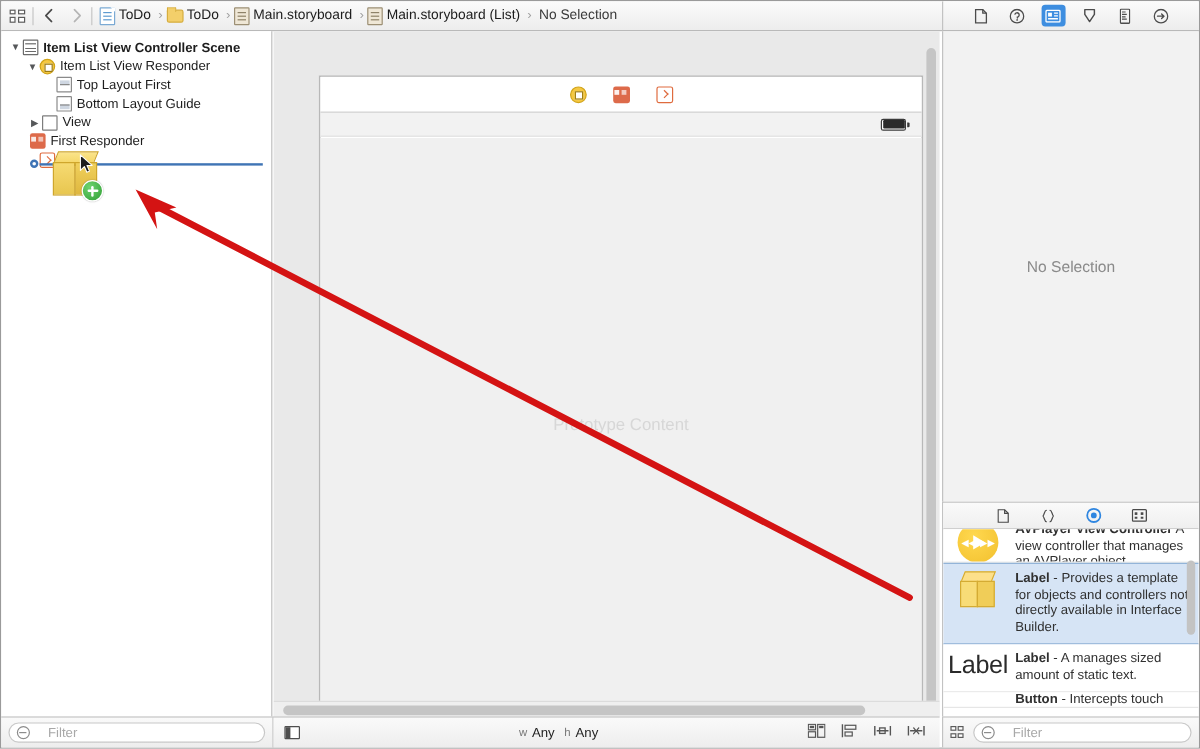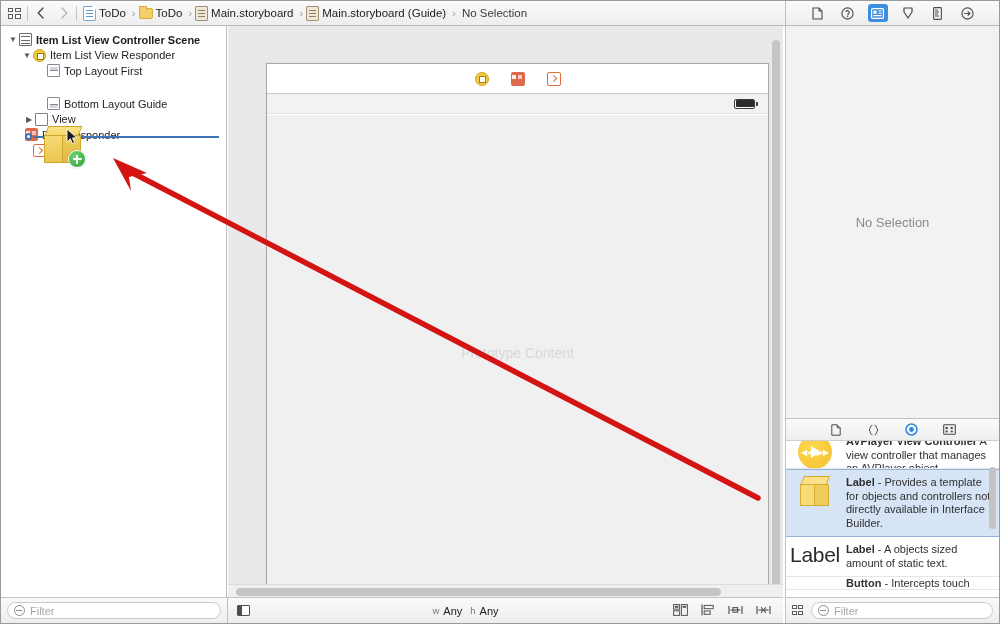--- a/index.html
+++ b/index.html
@@ -304,21 +304,21 @@
 
   
   .filterbar-left {
     position: absolute; left: 0; bottom: 0; width: 227px; height: 26px;
     background: linear-gradient(#fafafa,#ededed); border-top: 1px solid #c3c3c3;
     border-right: 1px solid #bfbfbf;
     display:flex; align-items:center; padding: 0 6px;
   }
   .filter-field {
     flex: 1 1 auto; height: 17px; background: #fff; border: 1px solid #c8c8c8;
-    border-radius: 9px; display:flex; align-items:center; padding: 0 6px; gap: 5px;
+    border-radius: 9px; display:flex; align-items:center; padding: 0 6px; gap: 15px;
   }
   .filter-ico { width: 11px; height: 11px; border-radius:50%; border:1.3px solid #8c8c8c; position:relative; flex:0 0 auto;}
   .filter-ico::after{content:"";position:absolute;left:1.4px;top:3.6px;width:5.5px;height:1.4px;background:#8c8c8c;}
   .filter-ph { font-size: 11px; color: #a8a8a8; }
 
   .canvas-bottombar {
     position:absolute; left:227px; bottom:0; right:216px; height:26px;
     background: linear-gradient(#fafafa,#ededed); border-top:1px solid #c3c3c3;
     display:flex; align-items:center;
   }
@@ -384,21 +384,21 @@
         <span class="clabel">ToDo</span>
       </div>
       <span class="chev">›</span>
       <div class="crumb">
         <span class="ico16 doc-tan"></span>
         <span class="clabel">Main.storyboard</span>
       </div>
       <span class="chev">›</span>
       <div class="crumb">
         <span class="ico16 doc-tan"></span>
-        <span class="clabel">Main.storyboard (Guide)</span>
+        <span class="clabel">Main.storyboard (List)</span>
       </div>
       <span class="chev">›</span>
       <div class="crumb last">
         <span class="clabel">No Selection</span>
       </div>
     </div>
 
     <div class="topbar-right">
       <div class="vsep"></div>
       <div class="nav-arrow">
@@ -468,21 +468,21 @@
       <span class="oico oi-vc"></span>
       <span class="rlabel">Item List View Responder</span>
     </div>
 
     <div class="row" style="padding-left:34px;">
       <span class="disc"></span>
       <span class="oico oi-guide top"></span>
       <span class="rlabel">Top Layout First</span>
     </div>
 
-    <div class="row" style="padding-left:34px;margin-top:17px;">
+    <div class="row" style="padding-left:34px;">
       <span class="disc"></span>
       <span class="oico oi-guide bottom"></span>
       <span class="rlabel">Bottom Layout Guide</span>
     </div>
 
     <div class="row" style="padding-left:22px;">
       <span class="disc">▶</span>
       <span class="oico oi-view"></span>
       <span class="rlabel">View</span>
     </div>
@@ -603,21 +603,21 @@
         </div>
       </div>
 
       <div class="lib-item">
         <div class="lib-thumb">
           <span class="lbl-thumb">Label</span>
         </div>
         <div class="lib-text">
           <b>Label</b>
           <span>-</span>
-          <span>A objects sized amount of static text.</span>
+          <span>A manages sized amount of static text.</span>
         </div>
       </div>
 
       <div class="lib-item clipped-bottom">
         <div class="lib-thumb"></div>
         <div class="lib-text">
           <b>Button</b>
           <span>-</span>
           <span>Intercepts touch events</span>
         </div>

